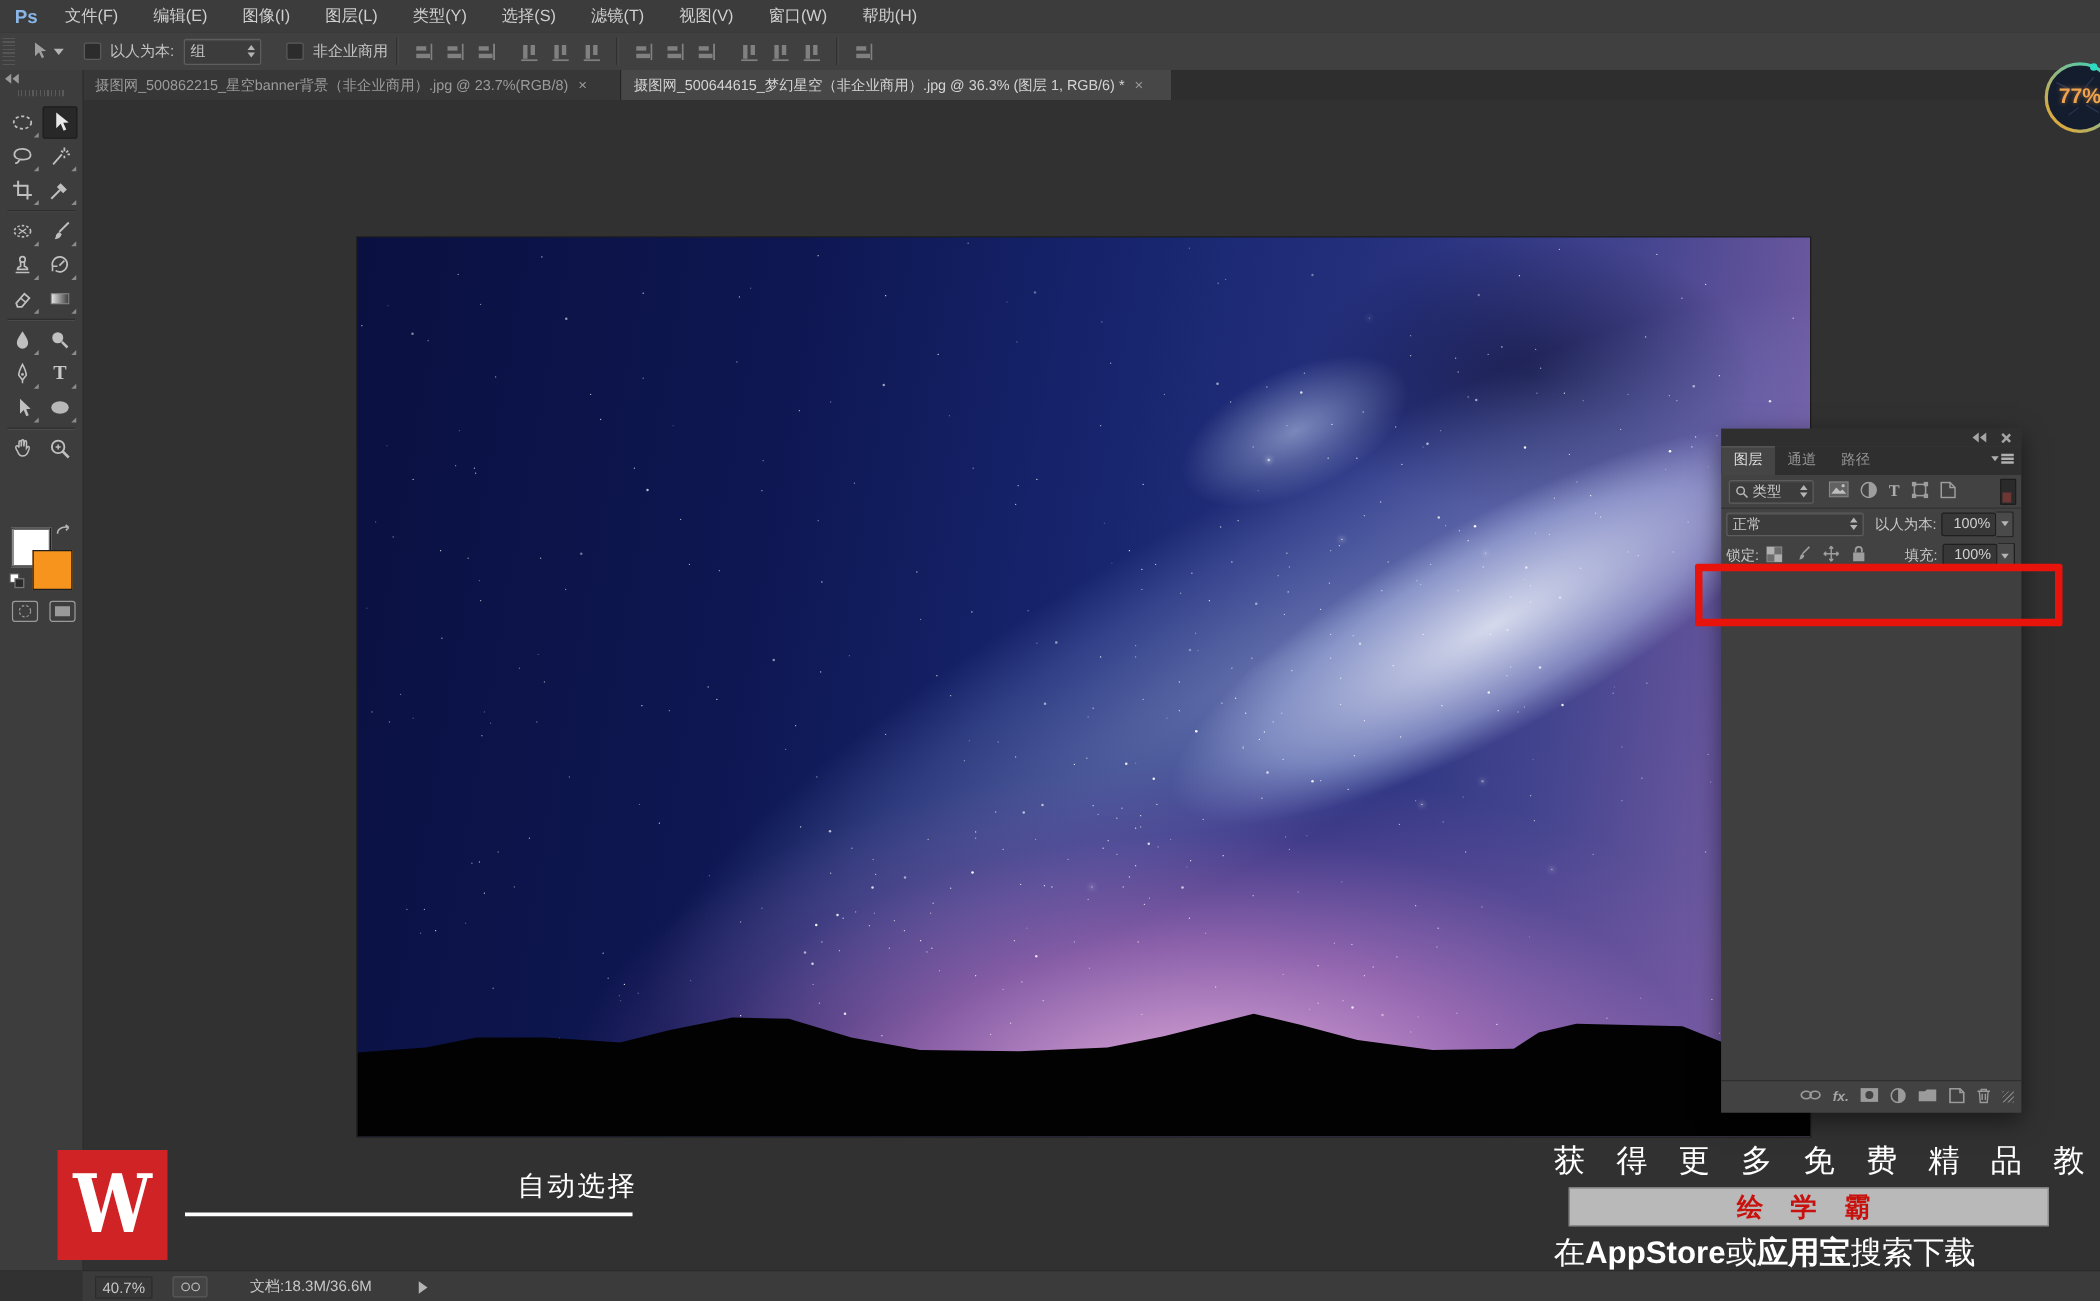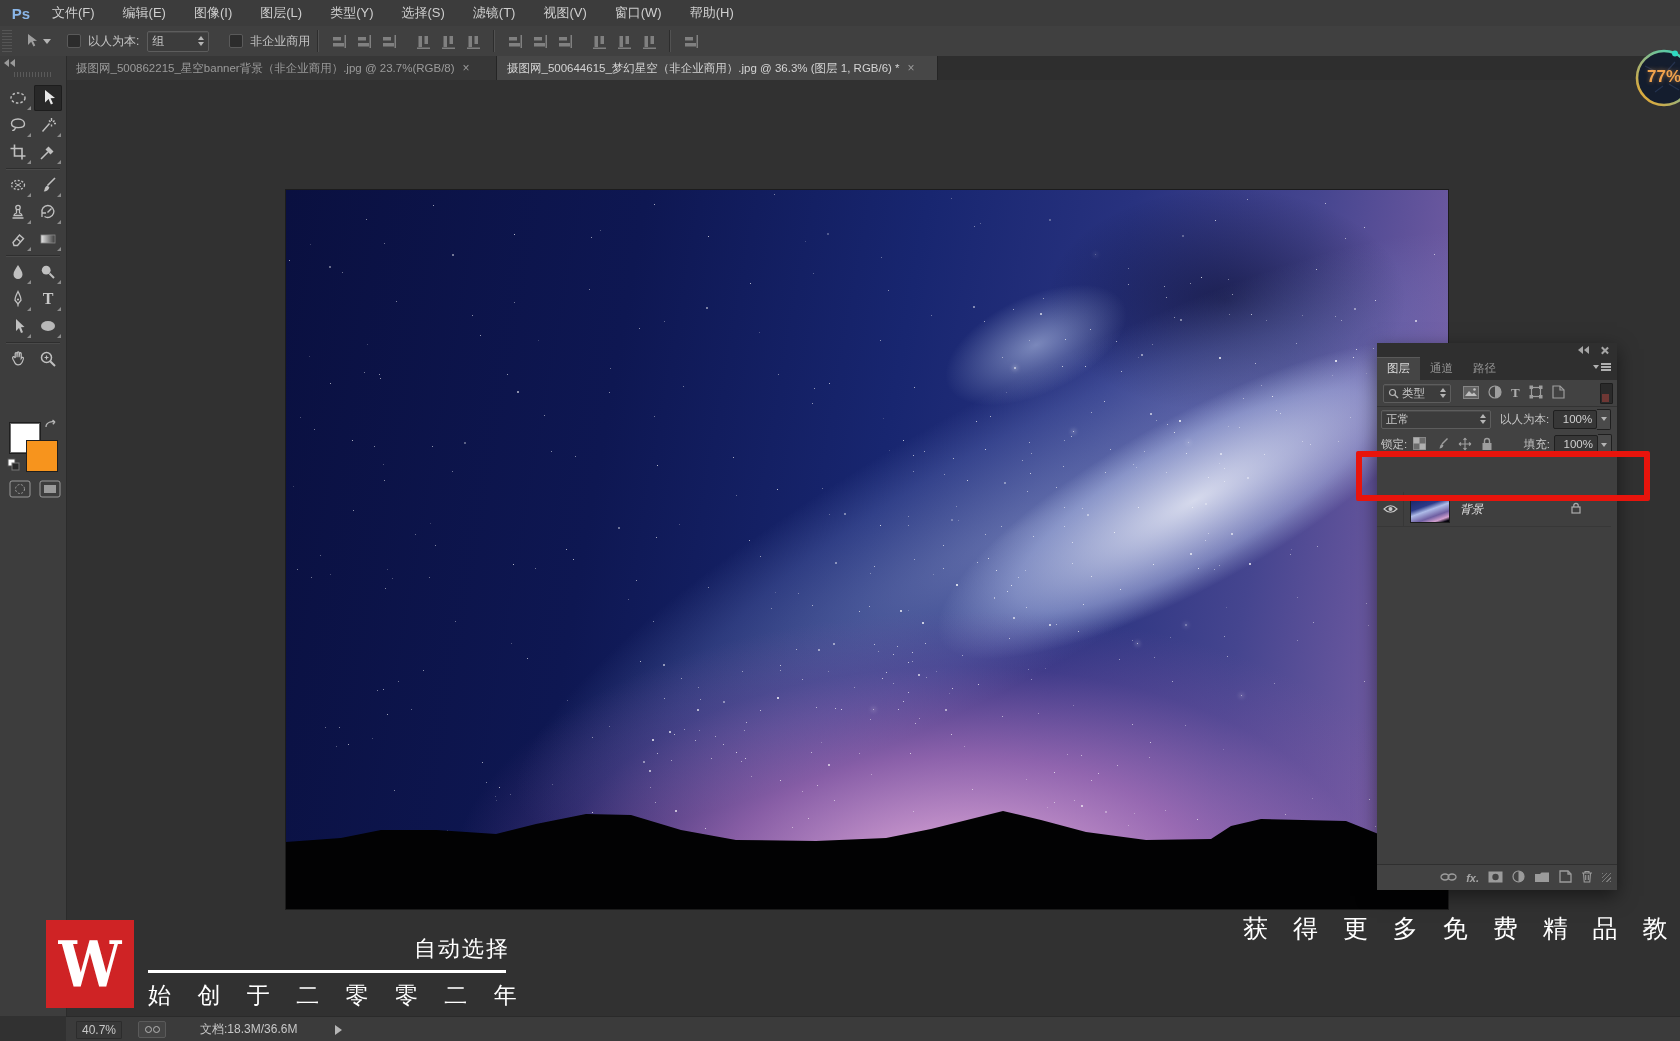--- a/index.html
+++ b/index.html
@@ -1021,36 +1021,20 @@
           <path d="M3.5 6 V4 A2.5 2.5 0 0 1 8.5 4 V6" fill="none" stroke="#b5b5b5" stroke-width="1.4"></path>
         </svg></span>
     <span style="margin-left:26px">填充:</span>
     <span class="field" style="margin-left:4px;width:34px;text-align:right">100%</span>
     <span class="mini-btn">
         <span class="caret-down" style="border-left-width:3.5px;border-right-width:3.5px;border-top-width:4px"></span>
       </span>
   </div>
 
   <div id="lp-list">
-    <div class="layer-row" style="top:36px">
-      <span class="eye-box">
-        <svg width="15" height="10">
-            <path d="M1 5 Q7.5 -1.5 14 5 Q7.5 11.5 1 5 Z" fill="none" stroke="#c8c8c8" stroke-width="1.1"></path>
-            <circle cx="7.5" cy="5" r="2" fill="#c8c8c8"></circle>
-          </svg>
-      </span>
-      <span class="thumb"></span>
-      <span class="layer-name it">背景</span>
-      <span class="row-lock">
-        <svg width="10" height="12">
-            <rect x="1" y="5" width="8" height="6" fill="none" stroke="#c0c0c0" stroke-width="1.2"></rect>
-            <path d="M2.8 5 V3.5 A2.2 2.2 0 0 1 7.2 3.5 V5" fill="none" stroke="#c0c0c0" stroke-width="1.2"></path>
-          </svg>
-      </span>
-    </div>
   </div>
 
   <div id="lp-bottom">
     <span class="b">
       <svg width="17" height="10">
           <ellipse cx="5" cy="5" rx="4" ry="3" fill="none" stroke="#b5b5b5" stroke-width="1.3"></ellipse>
           <ellipse cx="12" cy="5" rx="4" ry="3" fill="none" stroke="#b5b5b5" stroke-width="1.3"></ellipse>
         </svg></span>
     <span class="b fx-label">fx.</span>
     <span class="b">
@@ -1098,25 +1082,28 @@
   </svg>
   <span class="val">77%</span>
 </div>
 
 <div id="wm-left">
   <div id="wm-logo">
       <span>W</span>
     </div>
   <div id="wm-slogan">自动选择</div>
   <div id="wm-line"></div>
-  <div id="wm-sub">始 创 于 二 零 零 二 年</div>
 </div>
 
 <div id="wm-right">
   <div id="wm-r1">获 得 更 多 免 费 精 品 教 程</div>
+  <div id="wm-bar">
+      <span>绘 学 霸</span>
+    </div>
+  <div id="wm-r3"><span>在</span><b>AppStore</b><span>或</span><b>应用宝</b><span>搜索下载</span></div>
 </div>
 
 <div id="statusbar">
   <span id="status-zoom">40.7%</span>
   <span id="status-live">
       <i></i>
       <i></i>
     </span>
   <span id="status-doc">文档:18.3M/36.6M</span>
   <span id="status-arrow"></span>

